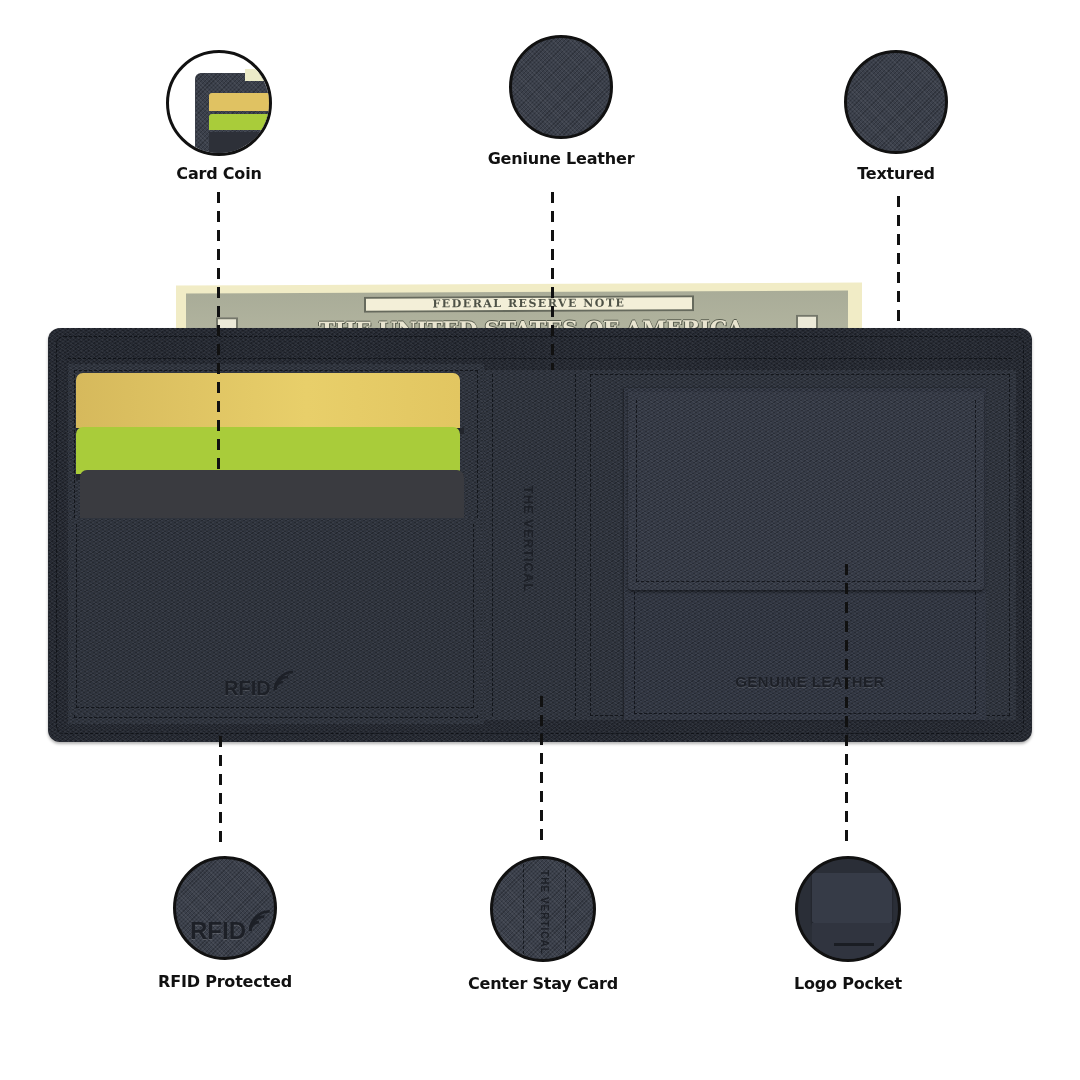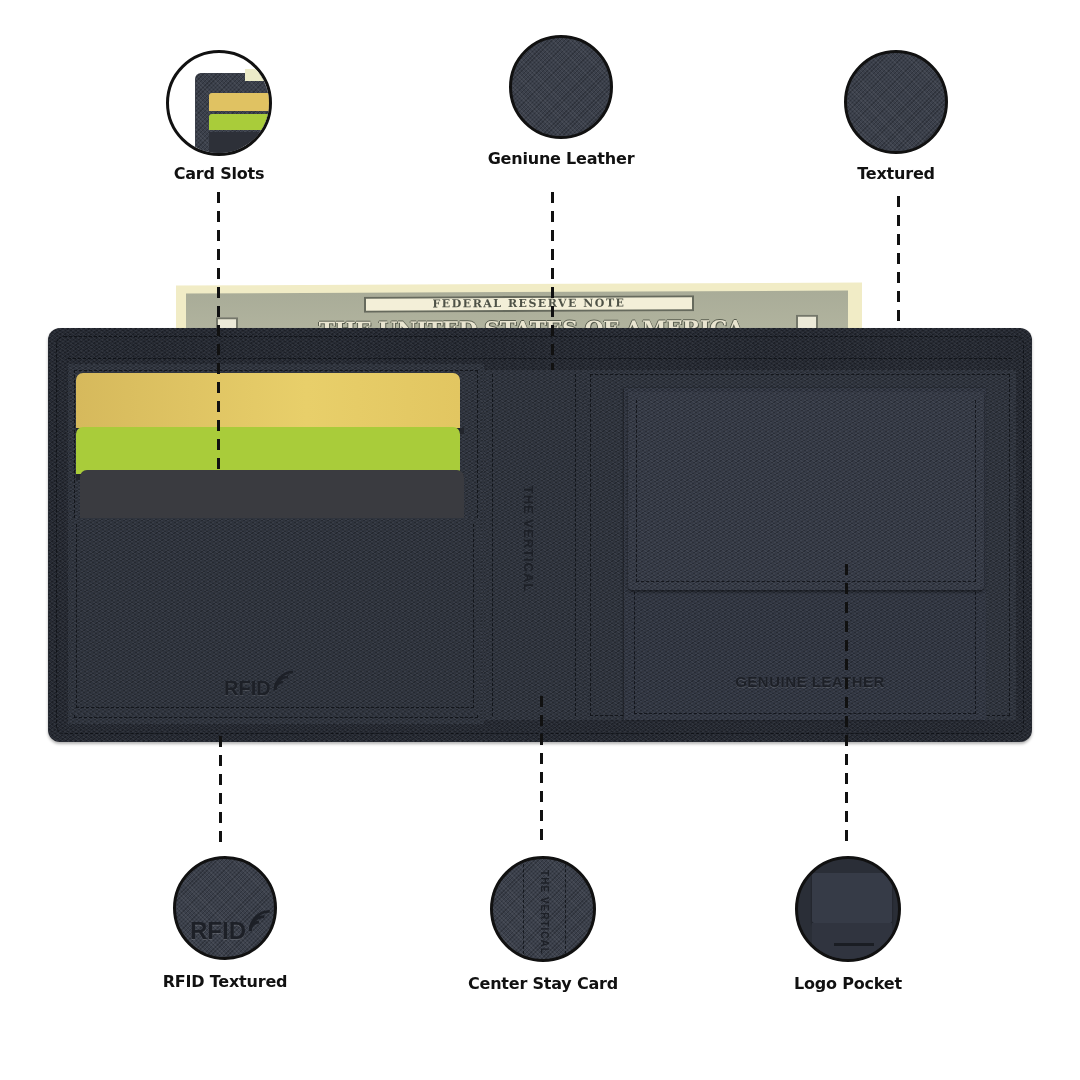--- a/index.html
+++ b/index.html
@@ -93,21 +93,21 @@
 <body>
 
 <div class="feature" style="left:148px; top:50px; width:142px;">
   <div class="badge" style="width:106px; height:106px; background:#ffffff;">
     <div class="abs leather-tex" style="left:26px; top:20px; width:90px; height:90px; border-radius:6px 0 0 0;"></div>
     <div class="abs" style="left:76px; top:16px; width:20px; height:12px; background:#ecebc8;"></div>
     <div class="abs" style="left:40px; top:40px; width:66px; height:18px; background:#e0c262; border-radius:3px 3px 0 0;"></div>
     <div class="abs" style="left:40px; top:61px; width:66px; height:16px; background:#a9cc3a; border-radius:3px 3px 0 0;"></div>
     <div class="abs" style="left:40px; top:79px; width:66px; height:30px; background:#2d3038;"></div>
   </div>
-  <div class="feature-label" style="margin-top:8px;">Card Slots</div>
+  <div class="feature-label" style="margin-top:8px;">Card Coin</div>
 </div>
 
 <div class="feature" style="left:480px; top:35px; width:162px;">
   <div class="badge leather-tex" style="width:104px; height:104px;"></div>
   <div class="feature-label" style="margin-top:10px;">Geniune Leather</div>
 </div>
 
 <div class="feature" style="left:836px; top:50px; width:120px;">
   <div class="badge leather-tex" style="width:104px; height:104px;"></div>
   <div class="feature-label" style="margin-top:10px;">Textured</div>
@@ -186,21 +186,21 @@
   <div class="badge leather-tex" style="width:104px; height:104px;">
     <div class="abs" style="left:14px; top:48px; display:flex; align-items:flex-end;">
       <span style="font-family:'Liberation Sans',sans-serif; font-weight:bold; font-size:24px; color:#1d2027; text-shadow:0 1px 0 rgba(255,255,255,0.15);">RFID</span>
       <svg width="28" height="28" viewBox="0 0 26 26" style="margin-bottom:10px;">
         <path d="M4 22 a18 18 0 0 1 18 -18" stroke="#1d2027" stroke-width="2.5" fill="none"></path>
         <path d="M4 22 a13 13 0 0 1 13 -13" stroke="#1d2027" stroke-width="2.5" fill="none"></path>
         <path d="M4 22 a8 8 0 0 1 8 -8" stroke="#1d2027" stroke-width="2.5" fill="none"></path>
       </svg>
     </div>
   </div>
-  <div class="feature-label" style="margin-top:12px;">RFID Textured</div>
+  <div class="feature-label" style="margin-top:12px;">RFID Protected</div>
 </div>
 
 <div class="feature" style="left:462px; top:856px; width:162px;">
   <div class="badge leather-tex" style="width:106px; height:106px;">
     <div class="stitch" style="left:30px; top:0; width:0; bottom:0; border-width:0 0 0 1.5px;"></div>
     <div class="stitch" style="left:72px; top:0; width:0; bottom:0; border-width:0 0 0 1.5px;"></div>
     <div class="abs" style="left:-2px; top:44px; width:110px; text-align:center; transform:rotate(90deg);">
       <span style="font-family:'Liberation Sans',sans-serif; font-weight:bold; font-size:10px; color:#1d2027; letter-spacing:1px;">THE VERTICAL</span>
     </div>
   </div>

